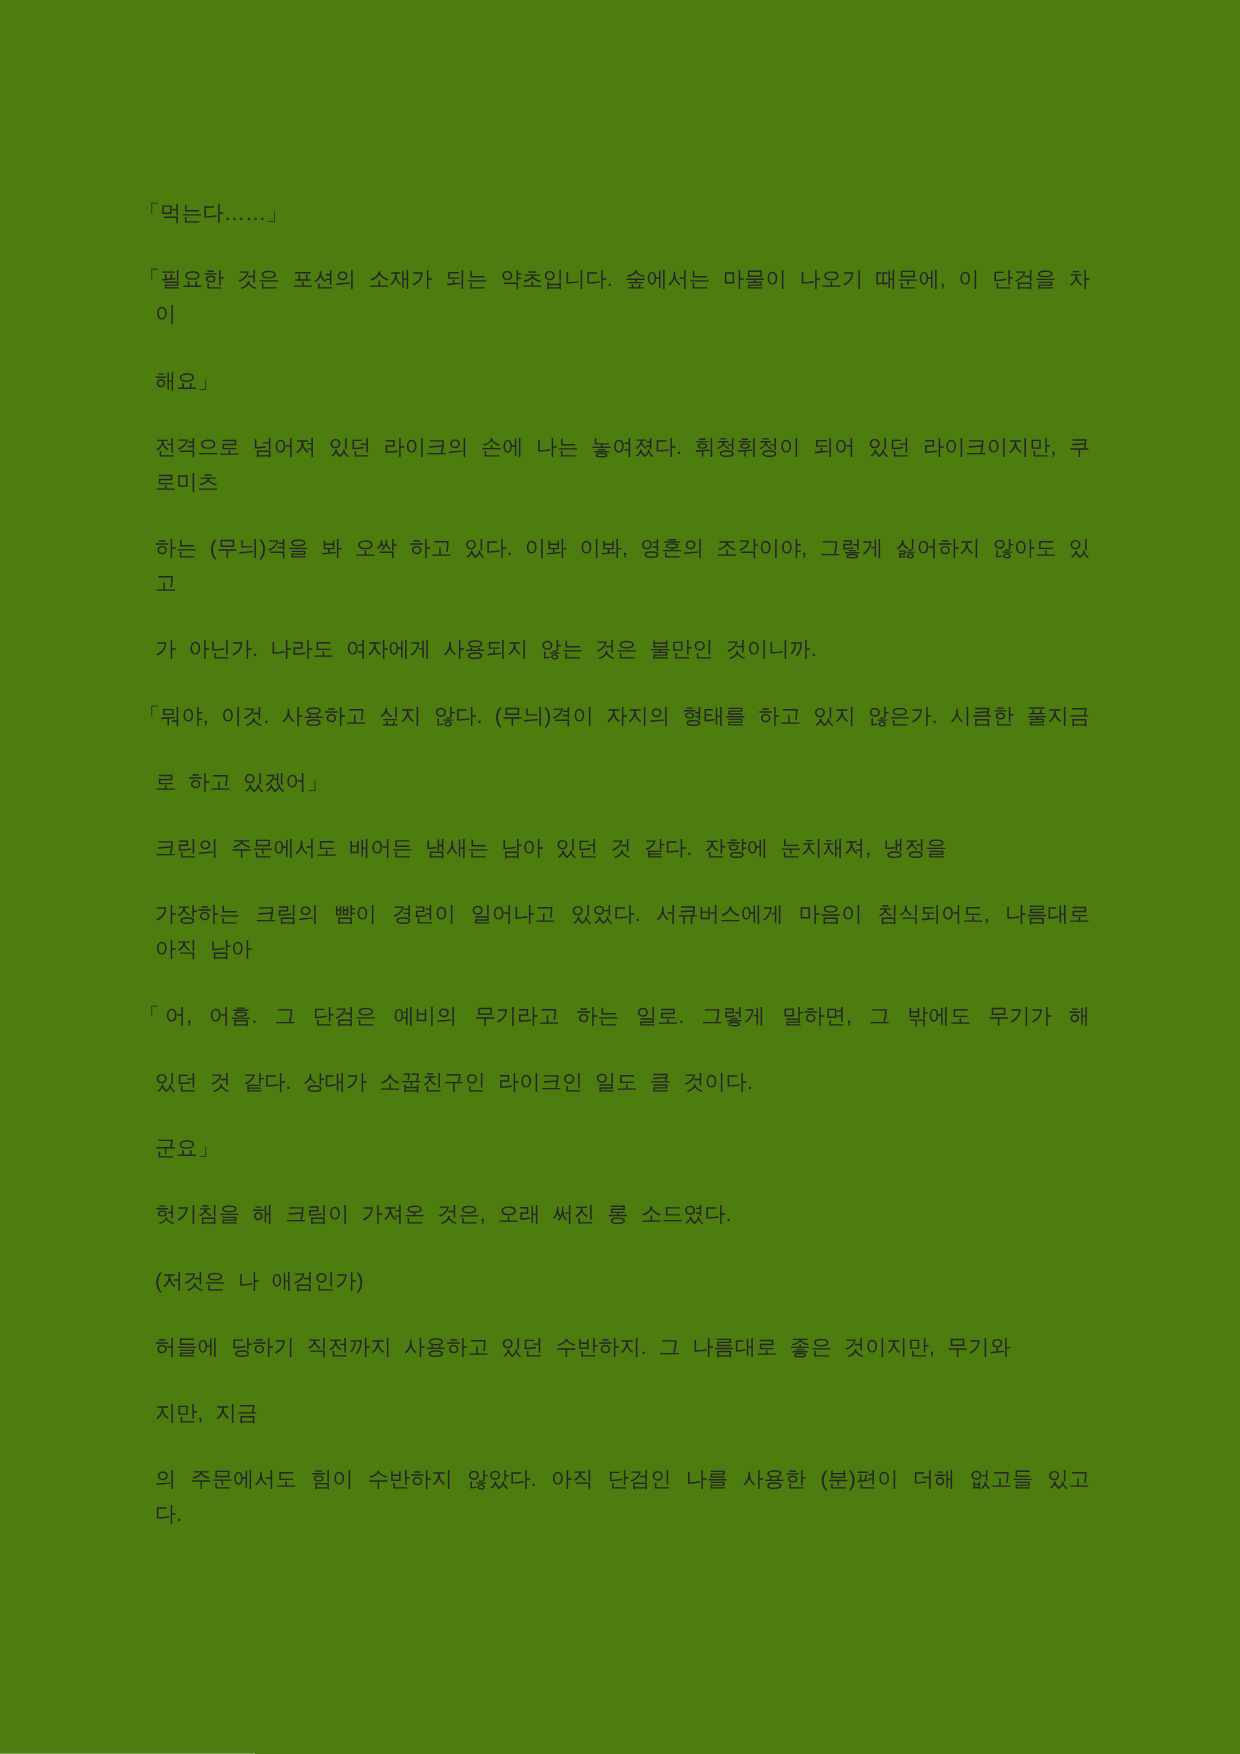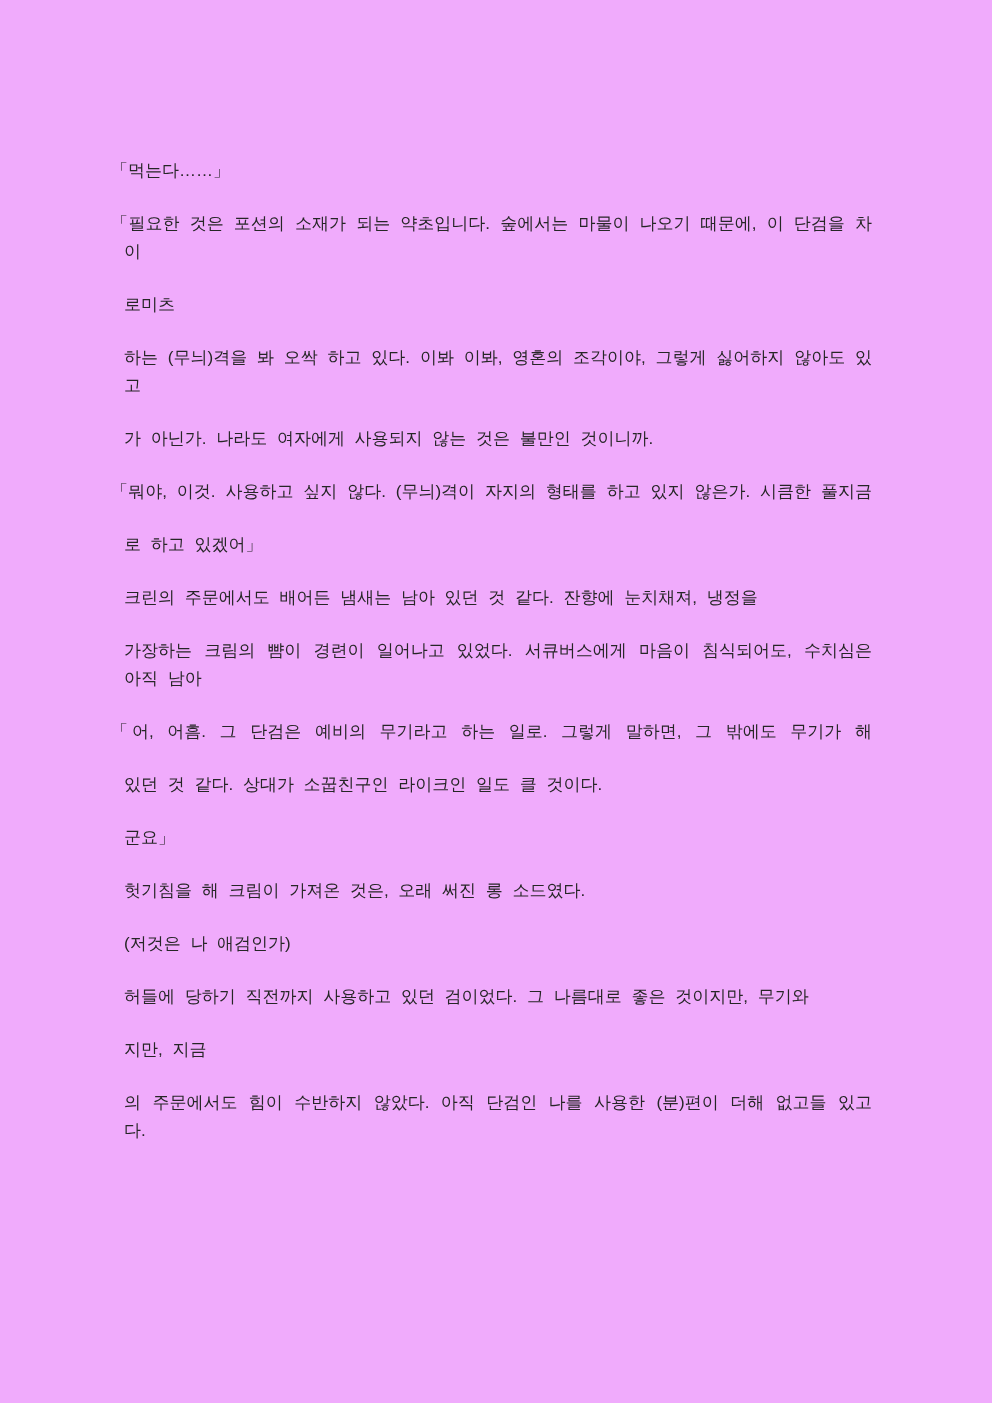--- a/index.html
+++ b/index.html
@@ -37,68 +37,72 @@
     text-align-last: justify;
   }
   
   .line.hang {
     text-indent: -13px;
   }
 </style>
 </head>
 <body>
 
-<main class="page" style="background: #f0abfc; color: rgb(38, 38, 38);">
+<main class="page" style="background: #4d7c0f; color: rgb(38, 38, 38);">
     <div class="para">
       <div class="line hang">「먹는다……」</div>
     </div>
     <div class="para">
       <div class="line full hang">「필요한 것은 포션의 소재가 되는 약초입니다. 숲에서는 마물이 나오기 때문에, 이 단검을 차</div>
       <div class="line">이</div>
     </div>
     <div class="para">
+      <div class="line">해요」</div>
+    </div>
+    <div class="para">
+      <div class="line full">전격으로 넘어져 있던 라이크의 손에 나는 놓여졌다. 휘청휘청이 되어 있던 라이크이지만, 쿠</div>
       <div class="line">로미츠</div>
     </div>
     <div class="para">
       <div class="line full">하는 (무늬)격을 봐 오싹 하고 있다. 이봐 이봐, 영혼의 조각이야, 그렇게 싫어하지 않아도 있</div>
       <div class="line">고</div>
     </div>
     <div class="para">
       <div class="line">가 아닌가. 나라도 여자에게 사용되지 않는 것은 불만인 것이니까.</div>
     </div>
     <div class="para">
       <div class="line full hang">「뭐야, 이것. 사용하고 싶지 않다. (무늬)격이 자지의 형태를 하고 있지 않은가. 시큼한 풀지금</div>
     </div>
     <div class="para">
       <div class="line">로 하고 있겠어」</div>
     </div>
     <div class="para">
       <div class="line">크린의 주문에서도 배어든 냄새는 남아 있던 것 같다. 잔향에 눈치채져, 냉정을</div>
     </div>
     <div class="para">
-      <div class="line full">가장하는 크림의 뺨이 경련이 일어나고 있었다. 서큐버스에게 마음이 침식되어도, 수치심은</div>
+      <div class="line full">가장하는 크림의 뺨이 경련이 일어나고 있었다. 서큐버스에게 마음이 침식되어도, 나름대로</div>
       <div class="line">아직 남아</div>
     </div>
     <div class="para">
       <div class="line full hang">「어, 어흠. 그 단검은 예비의 무기라고 하는 일로. 그렇게 말하면, 그 밖에도 무기가 해</div>
     </div>
     <div class="para">
       <div class="line">있던 것 같다. 상대가 소꿉친구인 라이크인 일도 클 것이다.</div>
     </div>
     <div class="para">
       <div class="line">군요」</div>
     </div>
     <div class="para">
       <div class="line">헛기침을 해 크림이 가져온 것은, 오래 써진 롱 소드였다.</div>
     </div>
     <div class="para">
       <div class="line">(저것은 나 애검인가)</div>
     </div>
     <div class="para">
-      <div class="line">허들에 당하기 직전까지 사용하고 있던 검이었다. 그 나름대로 좋은 것이지만, 무기와</div>
+      <div class="line">허들에 당하기 직전까지 사용하고 있던 수반하지. 그 나름대로 좋은 것이지만, 무기와</div>
     </div>
     <div class="para">
       <div class="line">지만, 지금</div>
     </div>
     <div class="para">
       <div class="line full">의 주문에서도 힘이 수반하지 않았다. 아직 단검인 나를 사용한 (분)편이 더해 없고들 있고</div>
       <div class="line">다.</div>
     </div>
   </main>
 

